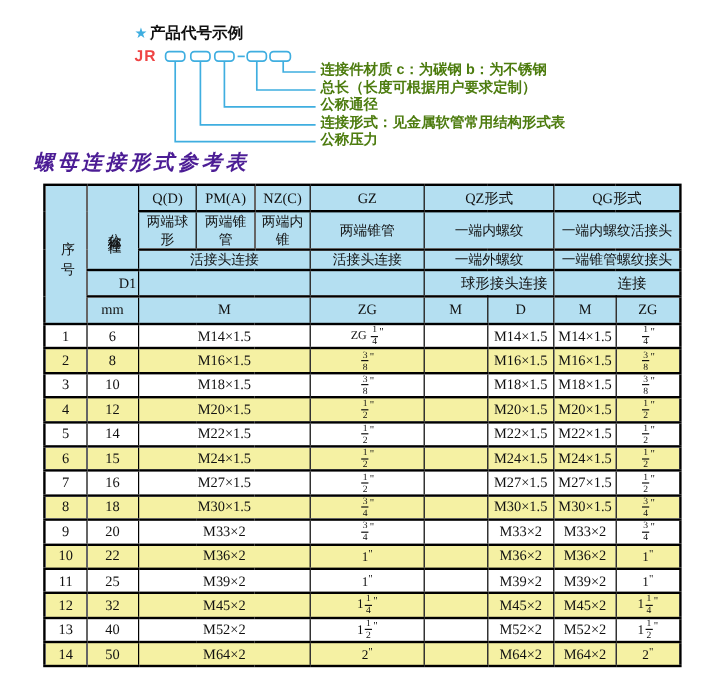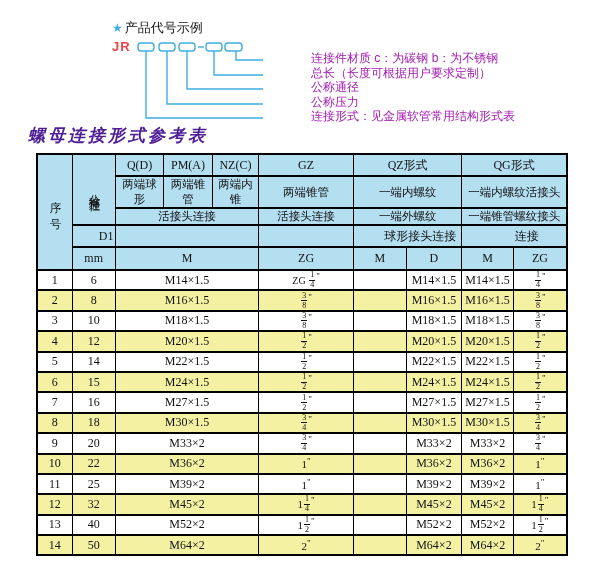--- a/index.html
+++ b/index.html
@@ -9,28 +9,28 @@
     --border:#000;
   }
   html,body{margin:0;padding:0;}
   body{
     width:600px;height:567px;position:relative;background:#fff;
     font-family:"Liberation Sans","DejaVu Sans",sans-serif;color:#111;
     overflow:hidden;
   }
   
   .diagram{position:absolute;left:0;top:0;width:600px;height:150px;}
-  .diag-caption{position:absolute;left:112px;top:19px;font-size:13px;font-weight:normal;color:#111;}
+  .diag-caption{position:absolute;left:112px;top:19px;font-size:13px;font-weight:bold;color:#111;}
   .diag-caption .star{color:var(--accent);margin-right:2px;font-size:12px;}
   .code-prefix{position:absolute;left:112px;top:39px;font-size:13px;font-weight:bold;color:#ef4444;letter-spacing:1px;}
   .diag-svg{position:absolute;left:0;top:0;}
   .diag-svg rect{fill:none;stroke:var(--accent);stroke-width:1.4;}
   .diag-svg path{fill:none;stroke:var(--accent);stroke-width:1.4;}
   .diag-labels{position:absolute;left:267px;top:51px;}
-  .diag-label{font-size:12px;font-weight:normal;color:#a21caf;height:14.6px;line-height:14.6px;white-space:nowrap;margin-left:44px;}
+  .diag-label{font-size:12px;font-weight:bold;color:#4d7c0f;height:14.6px;line-height:14.6px;white-space:nowrap;}
   
   .page-title{
     position:absolute;left:28px;top:124px;font-size:17px;font-weight:bold;
     font-family:"DejaVu Serif","Liberation Serif",serif;letter-spacing:3px;color:#4c1d95;
     font-style:italic;
   }
   
   table.ref{
     position:absolute;left:36px;top:153px;width:532px;
     border-collapse:collapse;table-layout:fixed;
@@ -87,22 +87,22 @@
     <path d="M214,51 L214,75 L263,75"></path>
     <path d="M187,51 L187,89 L263,89"></path>
     <path d="M167,51 L167,104 L263,104"></path>
     <path d="M146,51 L146,118 L263,118"></path>
   </svg>
 
   <div class="diag-labels">
     <div class="diag-label">连接件材质  c：为碳钢  b：为不锈钢</div>
     <div class="diag-label">总长（长度可根据用户要求定制）</div>
     <div class="diag-label">公称通径</div>
+    <div class="diag-label">连接形式：见金属软管常用结构形式表</div>
     <div class="diag-label">公称压力</div>
-    <div class="diag-label">连接形式：见金属软管常用结构形式表</div>
   </div>
 </div>
 
 <div class="page-title">螺母连接形式参考表</div>
 
 <table class="ref">
   <colgroup>
     <col style="width:34px">
       <col style="width:42px">
     <col style="width:47px">

